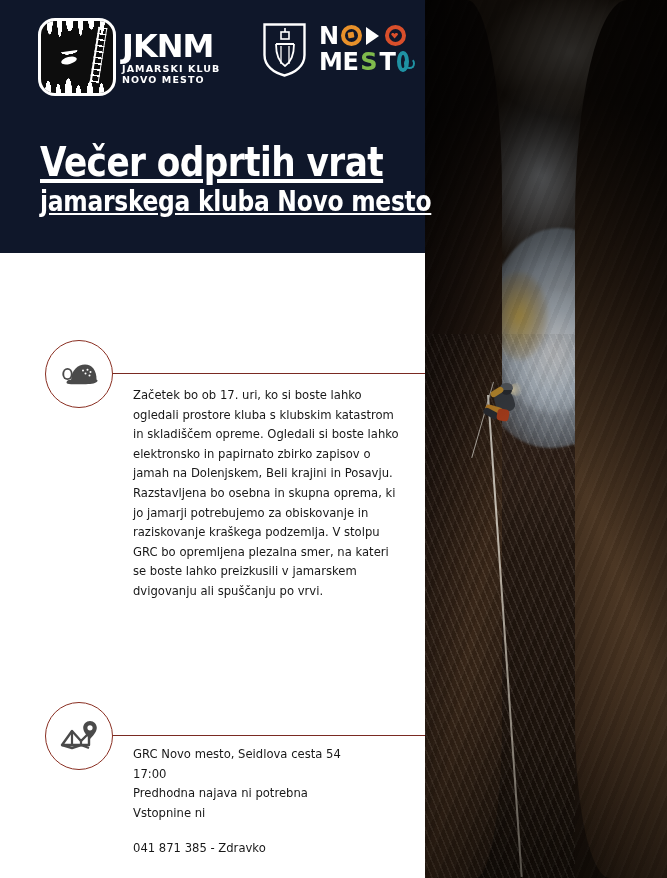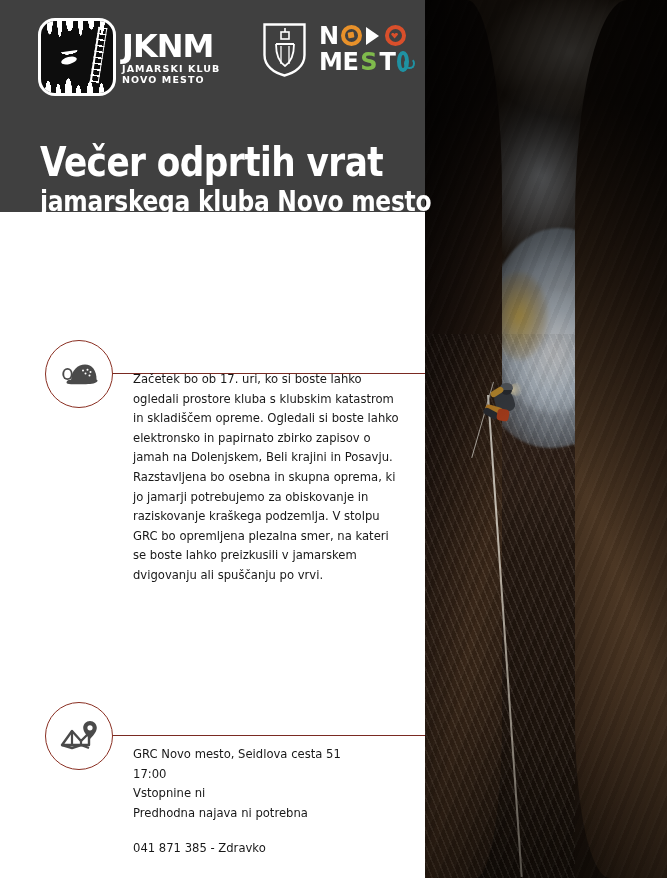--- a/index.html
+++ b/index.html
@@ -80,22 +80,22 @@
   .caver .head{position:absolute;left:20px;top:6px;width:11px;height:10px;border-radius:50%;background:#2c2f34;}
   .caver .helm{position:absolute;left:19px;top:4px;width:13px;height:7px;border-radius:7px 7px 2px 2px;background:#5d6268;}
   .caver .leg1{position:absolute;left:4px;top:27px;width:18px;height:8px;border-radius:5px;background:#c98a2a;transform:rotate(16deg);}
   .caver .leg2{position:absolute;left:2px;top:31px;width:16px;height:7px;border-radius:5px;background:#2d3036;transform:rotate(28deg);}
   .caver .arm{position:absolute;left:9px;top:10px;width:14px;height:6px;border-radius:4px;background:#cf9a34;transform:rotate(-32deg);}
   .caver .sack{position:absolute;left:16px;top:30px;width:12px;height:12px;border-radius:4px;background:#b8431e;transform:rotate(10deg);}
   .caver .lamp{position:absolute;left:28px;top:4px;width:16px;height:13px;border-radius:50%;background:radial-gradient(circle at 20% 50%, rgba(255,238,190,.8),rgba(255,220,140,0) 70%);}
 
   
   .header{
-    position:absolute;left:0;top:0;width:425px;height:212px;
-    background:#404040;
+    position:absolute;left:0;top:0;width:425px;height:253px;
+    background:#0f172a;
   }
   .logos{position:absolute;left:0;top:0;width:425px;height:110px;}
 
   
   .jknm{position:absolute;left:38px;top:18px;display:flex;align-items:center;gap:6px;}
   .jknm-mark{
     width:72px;height:72px;border-radius:17px;
     background:#0d0d0d;border:3px solid #fff;
     position:relative;overflow:hidden;
   }
@@ -143,21 +143,21 @@
   .ring .heart{position:absolute;left:2.5px;top:3.5px;width:7px;height:6px;background:#d94f2b;
     clip-path:polygon(50% 100%,0 35%,12% 8%,32% 6%,50% 26%,68% 6%,88% 8%,100% 35%);}
   .arrowg{width:19px;height:20px;position:relative;}
   .arrowg:before{content:"";position:absolute;left:2px;top:1px;width:0;height:0;
     border-top:9px solid transparent;border-bottom:9px solid transparent;border-left:13px solid #fff;}
   .sgreen{font-size:24px;font-weight:bold;color:#7fba4c;line-height:24px;}
   .spiral{width:21px;height:21px;border-radius:50%;border:4.5px solid #1f92a3;box-sizing:border-box;position:relative;}
   .spiral:after{content:"";position:absolute;left:2.5px;top:2.5px;width:7px;height:7px;border-radius:50%;border:2.5px solid #1f92a3;border-top-color:transparent;}
 
   
-  .title{position:absolute;left:40px;top:140px;width:370px;color:#fff;}
+  .title{position:absolute;left:40px;top:140px;width:370px;color:#fff;text-decoration:underline;}
   .title .l1{
     font-family:"DejaVu Sans Condensed","Liberation Sans Narrow","Liberation Sans",sans-serif;
     font-size:41px;font-weight:bold;line-height:44px;letter-spacing:-0.6px;
     transform:scaleX(.93);transform-origin:left center;white-space:nowrap;
   }
   .title .l2{
     font-family:"DejaVu Sans Condensed","Liberation Sans Narrow","Liberation Sans",sans-serif;
     font-size:28px;font-weight:bold;line-height:32px;letter-spacing:-0.3px;margin-top:2px;
     transform:scaleX(.93);transform-origin:left center;white-space:nowrap;
   }
@@ -174,21 +174,21 @@
 
   .circ{
     position:absolute;width:66px;height:66px;border-radius:50%;
     border:1.5px solid #8a2f22;background:#fff;
     display:flex;align-items:center;justify-content:center;
   }
   .c1{left:45px;top:87px;}
   .c2{left:45px;top:449px;}
 
   .main-text{
-    position:absolute;left:133px;top:117px;width:272px;
+    position:absolute;left:133px;top:133px;width:272px;
     font-size:11.6px;line-height:19.6px;color:#181818;
   }
   .main-text p{margin:0 0 17px 0;}
   .main-text p:last-child{margin-bottom:0;}
 
   .details{
     position:absolute;left:133px;top:492px;width:272px;
     font-size:11.6px;line-height:19.6px;color:#181818;
   }
   .details .line{display:block;}
@@ -308,23 +308,23 @@
         <path d="M31 2 C34.8 2 37.8 5 37.8 8.8 C37.8 13 33.4 17.5 31 20 C28.6 17.5 24.2 13 24.2 8.8 C24.2 5 27.2 2 31 2 Z" fill="#4a4a4a"></path>
         <circle cx="31" cy="8.8" r="2.6" fill="#ffffff"></circle>
       </svg>
     </div>
 
     <div class="main-text">
       <p>Začetek bo ob 17. uri, ko si boste lahko ogledali prostore kluba s klubskim katastrom in skladiščem opreme. Ogledali si boste lahko elektronsko in papirnato zbirko zapisov o jamah na Dolenjskem, Beli krajini in Posavju. Razstavljena bo osebna in skupna oprema, ki jo jamarji potrebujemo za obiskovanje in raziskovanje kraškega podzemlja. V stolpu GRC bo opremljena plezalna smer, na kateri se boste lahko preizkusili v jamarskem dvigovanju ali spuščanju po vrvi.</p>
     </div>
 
     <div class="details">
-      <span class="line">GRC Novo mesto, Seidlova cesta 51</span>
+      <span class="line">GRC Novo mesto, Seidlova cesta 54</span>
       <span class="line">17:00</span>
+      <span class="line">Predhodna najava ni potrebna</span>
       <span class="line">Vstopnine ni</span>
-      <span class="line">Predhodna najava ni potrebna</span>
       <div class="contact">
         <span class="line">041 871 385 - Zdravko</span>
 
       </div>
     </div>
   </div>
 </div>
 
 </body></html>

